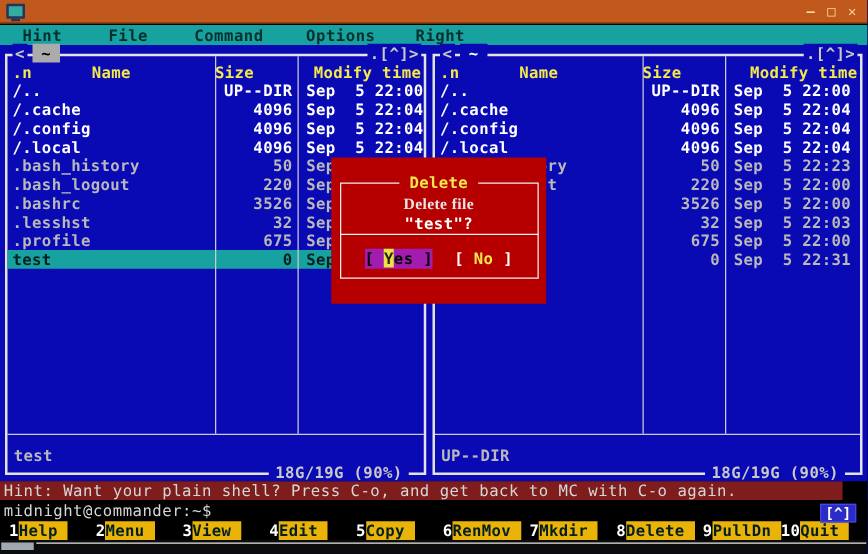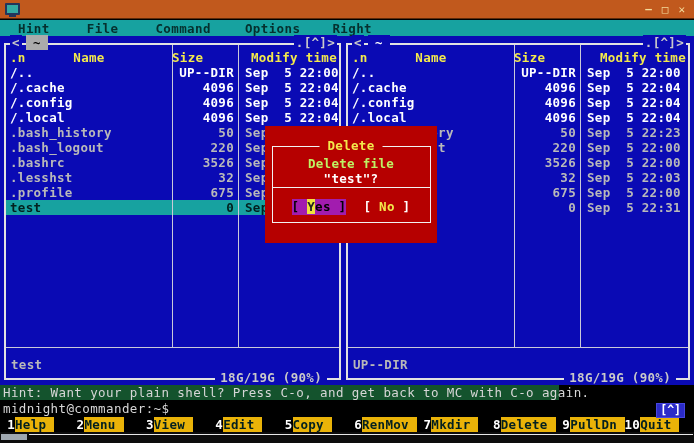--- a/index.html
+++ b/index.html
@@ -64,31 +64,31 @@
   .hsep{position:absolute;left:0;right:0;top:302px;height:1px;background:#C9C9D9;}
   .ministatus{position:absolute;left:5px;top:312px;color:#B9B9B9;line-height:15px;white-space:pre;}
   .diskusage{position:absolute;right:12px;top:326px;background:#0A0AB4;
     padding:0 5px;color:#C9C9C9;line-height:14px;white-space:pre;z-index:3;}
   
   .dialog{position:absolute;left:265px;top:126px;width:172px;height:117px;
     background:#B60000;z-index:30;font-size:12.5px;font-weight:bold;letter-spacing:.3px;}
   .dbox{position:absolute;left:7px;top:20px;right:6px;bottom:20px;border:1px solid #F2F2F2;}
   .dtitle{position:absolute;top:13px;left:50%;transform:translateX(-50%);
     background:#B60000;padding:0 8px;color:#F3E94C;line-height:14px;z-index:2;}
-  .dmsg1{position:absolute;top:30px;left:0;width:100%;text-align:center;color:#bef264;line-height:15px;}
+  .dmsg1{position:absolute;top:30px;left:0;width:100%;text-align:center;color:#e5e5e5;line-height:15px;font-family:Liberation Serif, serif;}
   .dmsg2{position:absolute;top:45px;left:0;width:100%;text-align:center;color:#FFF;line-height:15px;}
   .dsep{position:absolute;left:7px;right:6px;top:61px;height:1px;background:#F2F2F2;}
   .dbuttons{position:absolute;top:73px;left:0;width:100%;display:flex;
     justify-content:center;gap:17px;line-height:16px;}
   .btn-yes{background:#a21caf;color:#000;white-space:pre;cursor:default;}
   .btn-yes .hk{background:#EFE23E;color:#222;}
   .btn-no{color:#FFF;white-space:pre;cursor:default;}
   .btn-no .lbl{color:#F3E94C;}
   
-  .hint{position:absolute;top:385px;left:0;width:559px;height:15px;background:#14532d;
+  .hint{position:absolute;top:385px;left:0;width:674px;height:15px;background:#7f1d1d;
     color:#D6D6D6;font-size:12.5px;line-height:15px;padding-left:3px;white-space:pre;
     letter-spacing:.4px;box-sizing:border-box;}
   .promptline{position:absolute;top:400px;left:0;width:694px;height:17px;background:#000;
     color:#D6D6D6;font-size:12.5px;line-height:17px;padding-left:3px;white-space:pre;letter-spacing:.4px;}
   .scrollind{position:absolute;top:403px;right:9px;background:#2B2BC8;border:1px solid #4646E0;
     color:#FFF;font-size:11.5px;font-weight:bold;line-height:13px;padding:0 3px;z-index:5;white-space:pre;}
   .keybar{position:absolute;top:417px;left:0;width:694px;height:15px;background:#000;display:flex;}
   .kslot{width:69.4px;display:flex;flex:0 0 auto;font-size:12.5px;line-height:15px;
     font-weight:bold;letter-spacing:.3px;cursor:default;}
   .knum{min-width:15px;text-align:right;color:#FFF;white-space:pre;}

